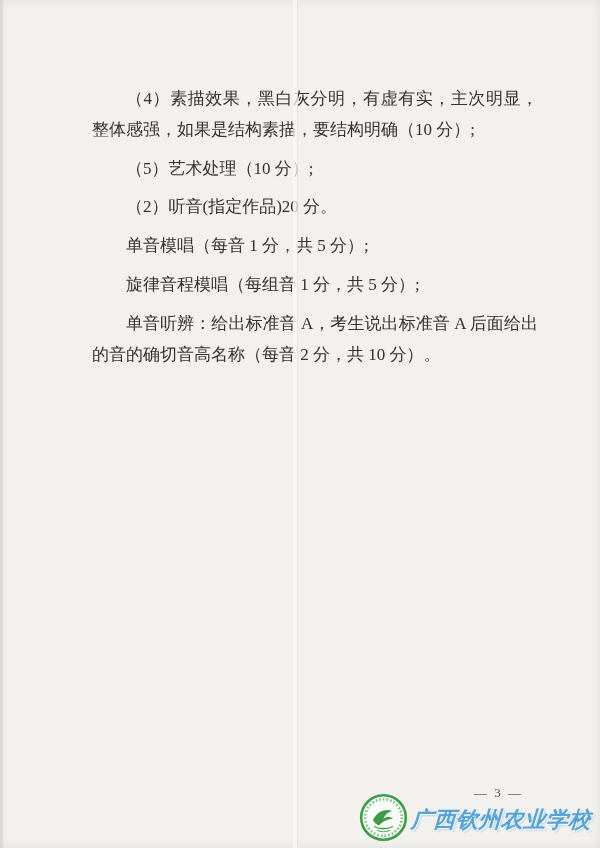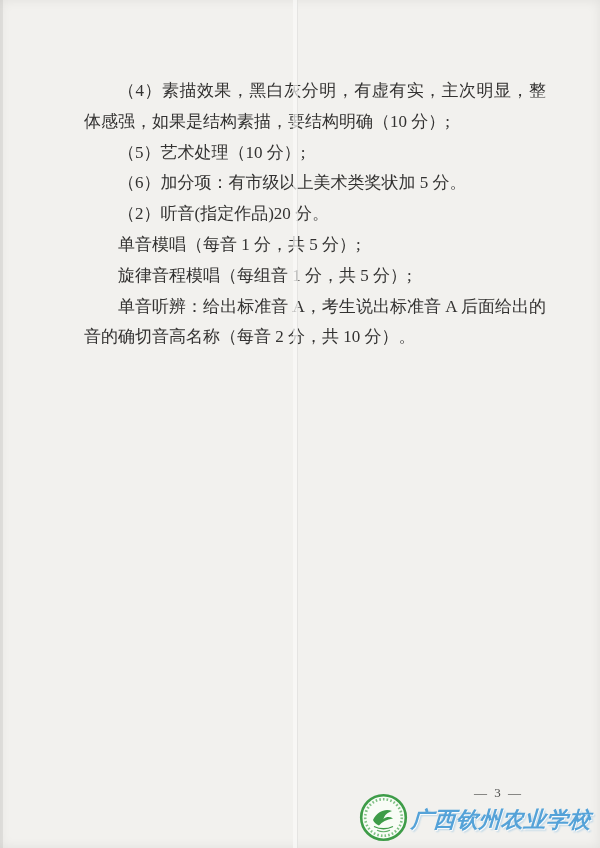--- a/index.html
+++ b/index.html
@@ -37,21 +37,21 @@
     position: absolute;
     left: 84px; top: 76px;
     width: 462px;
     font-size: 17px;
     line-height: 30.8px;
     text-align: justify;
     color: #333231;
     z-index: 1;
   }
   .para {
-    margin: 0;
+    margin: 8px;
     text-indent: 34px;
   }
   .page-number {
     position: absolute;
     left: 474px; top: 785px;
     font-size: 13px;
     letter-spacing: 2px;
     color: #4a4a48;
     z-index: 1;
     white-space: nowrap;
@@ -84,21 +84,20 @@
 </style>
 </head>
 <body>
 
 <div class="page">
   <div class="edge-left"></div>
 
   <div class="doc-body" id="doc-body">
       <p class="para">（4）素描效果，黑白灰分明，有虚有实，主次明显，整体感强，如果是结构素描，要结构明确（10 分）;</p>
       <p class="para">（5）艺术处理（10 分）;</p>
-      <p class="para">（6）加分项：有市级以上美术类奖状加 5 分。</p>
       <p class="para">（2）听音(指定作品)20 分。</p>
       <p class="para">单音模唱（每音 1 分，共 5 分）;</p>
       <p class="para">旋律音程模唱（每组音 1 分，共 5 分）;</p>
       <p class="para">单音听辨：给出标准音 A，考生说出标准音 A 后面给出的音的确切音高名称（每音 2 分，共 10 分）。</p>
     </div>
 
   <div class="page-number">— 3 —</div>
 
   <div class="watermark">
     <span class="logo-wrap">

